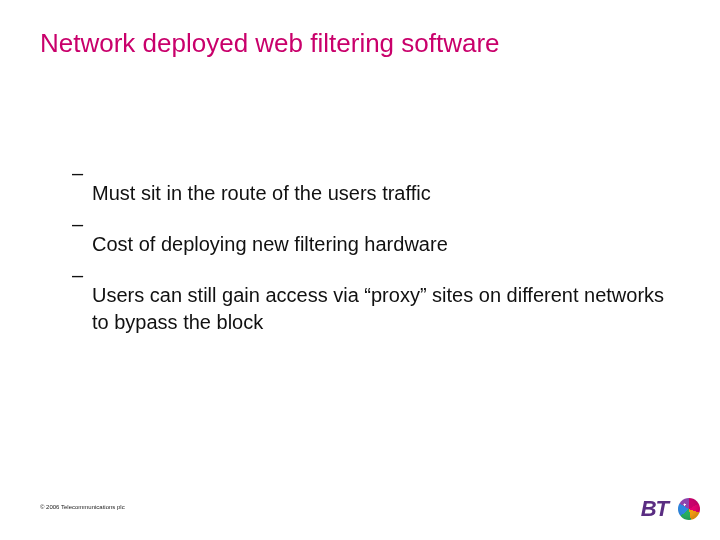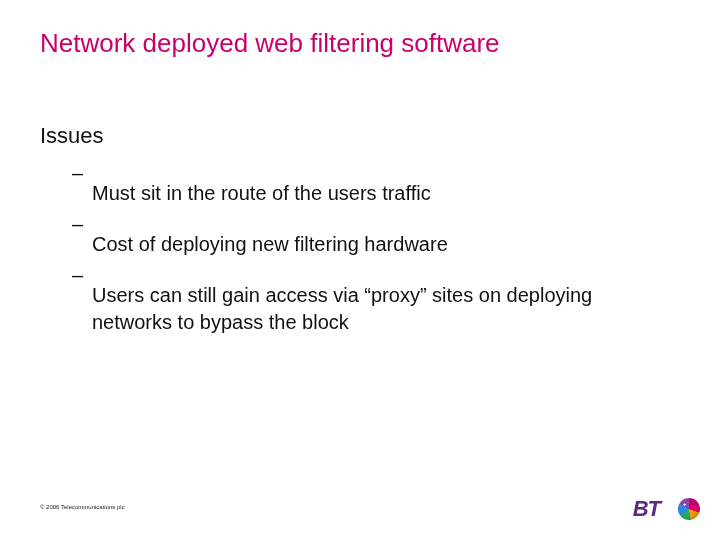--- a/index.html
+++ b/index.html
@@ -62,21 +62,21 @@
     left: 40px;
     font-size: 6px;
     color: #222;
   }
   .logo {
     position: absolute;
     bottom: 18px;
     right: 20px;
     display: flex;
     align-items: center;
-    gap: 18px;
+    gap: 10px;
   }
   .logo-text {
     font-family: Arial, sans-serif;
     font-weight: 900;
     font-style: italic;
     font-size: 22px;
     color: #5A2D82;
     letter-spacing: -1px;
   }
   .logo-globe {
@@ -96,34 +96,33 @@
     box-shadow: inset -2px -2px 4px rgba(0,0,0,0.15);
   }
 </style>
 </head>
 <body>
 
 <div class="slide">
 
   <div class="title">Network deployed web filtering software</div>
 
-  <div class="subhead">Issues</div>
 
   <div class="bullets">
     <div class="bullet-row">
       <div class="dash">–</div>
       <div class="bullet-text">Must sit in the route of the users traffic</div>
     </div>
     <div class="bullet-row">
       <div class="dash">–</div>
       <div class="bullet-text">Cost of deploying new filtering hardware</div>
     </div>
     <div class="bullet-row">
       <div class="dash">–</div>
-      <div class="bullet-text">Users can still gain access via “proxy” sites on deploying networks to bypass the block</div>
+      <div class="bullet-text">Users can still gain access via “proxy” sites on different networks to bypass the block</div>
     </div>
   </div>
 
   <div class="footer">© 2006 Telecommunications plc</div>
 
   <div class="logo">
     <span class="logo-text">BT</span>
     <span class="logo-globe"></span>
   </div>
 

